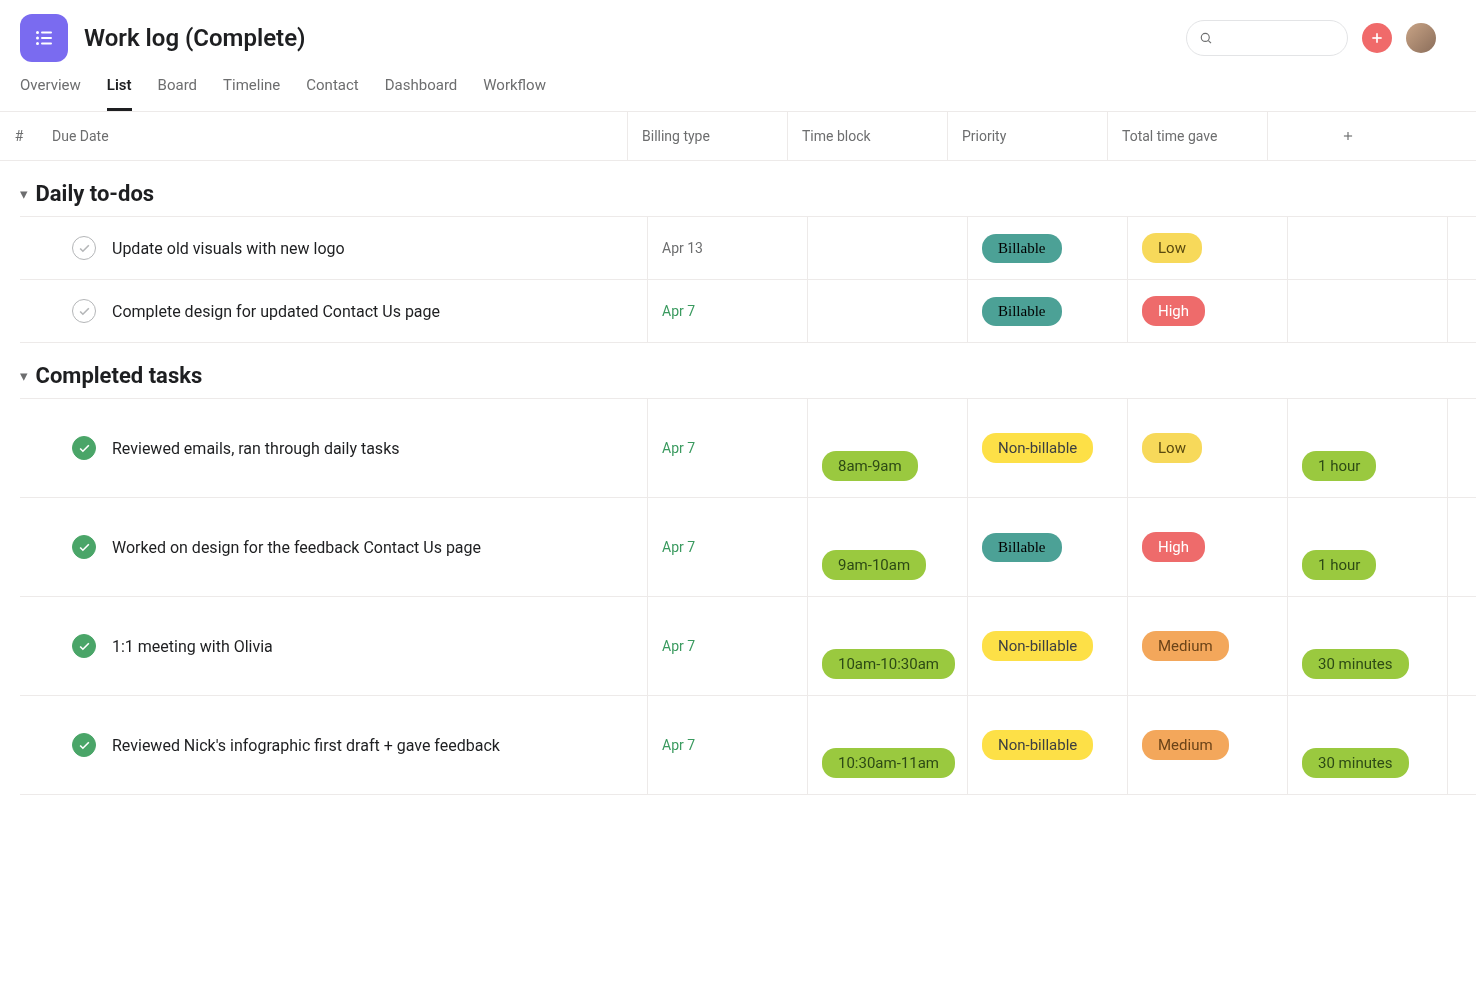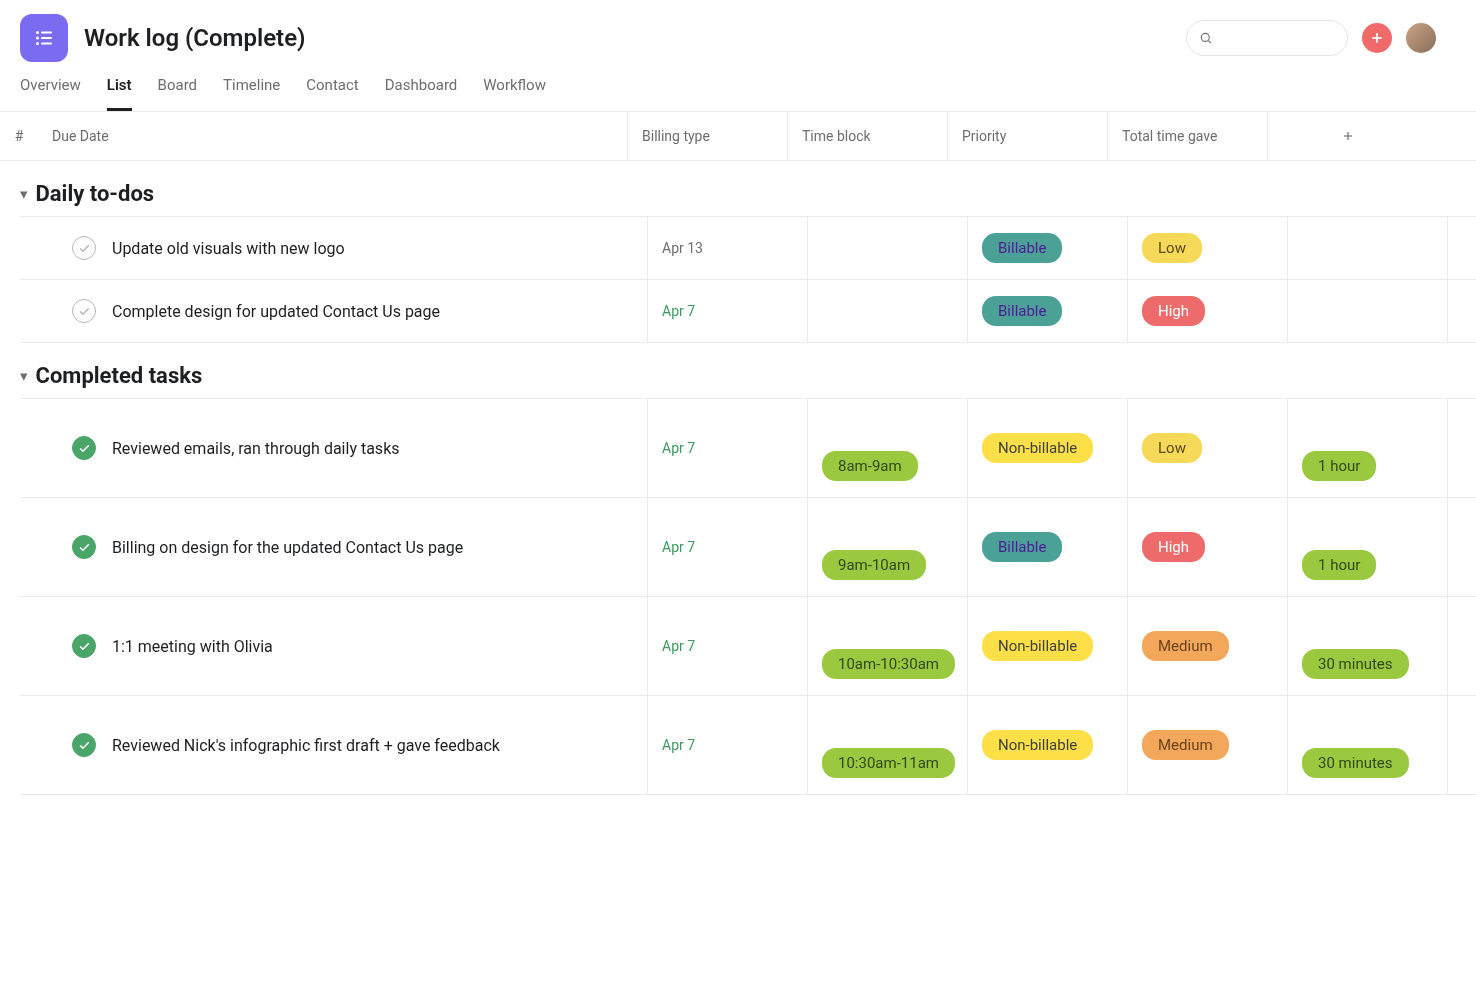--- a/index.html
+++ b/index.html
@@ -98,21 +98,21 @@
   .circ.done{background:#4aa568;border-color:#4aa568;}
   .circ.done svg{color:#fff;}
   .tname-cell{display:flex;align-items:center;gap:16px;font-size:16px;}
   .date{color:#6d6e6f;font-size:14px;}
   .date.green{color:#3a9a5f;}
   .pill{
     display:inline-block;padding:6px 16px;border-radius:14px;
     font-size:15px;white-space:nowrap;
   }
   .pill.green{background:#9ac93f;color:#2d4a15;margin-top:36px;}
-  .pill.teal{background:#4ca196;color:#4c1d95;}
+  .pill.teal{background:#4ca196;color:#000000;font-family:Liberation Serif, serif;}
   .pill.grey{background:#fde047;color:#3d3f41;}
   .pill.yellow{background:#f7d95a;color:#5a4a0f;}
   .pill.red{background:#ee6b6b;color:#fff;}
   .pill.orange{background:#f3a75b;color:#6b4318;}
   .row:last-child{border-bottom:1px solid #edeae9;}
 </style>
 </head>
 <body>
 
 <div class="app">
@@ -258,21 +258,21 @@
           <div class="cc"></div>
         </div>
         <div class="row">
           <div class="cc" style="border-right: none;"></div>
           <div class="cc tname-cell">
             <span class="circ done">
               <svg width="13" height="13" viewBox="0 0 24 24" fill="none" stroke="currentColor" stroke-width="3">
                 <polyline points="20 6 9 17 4 12"></polyline>
               </svg>
             </span>
-            <span>Billing on design for the updated Contact Us page</span>
+            <span>Worked on design for the feedback Contact Us page</span>
           </div>
           <div class="cc">
             <span class="date green">Apr 7</span>
           </div>
           <div class="cc">
             <span class="pill green">9am-10am</span>
           </div>
           <div class="cc">
             <span class="pill teal">Billable</span>
           </div>

